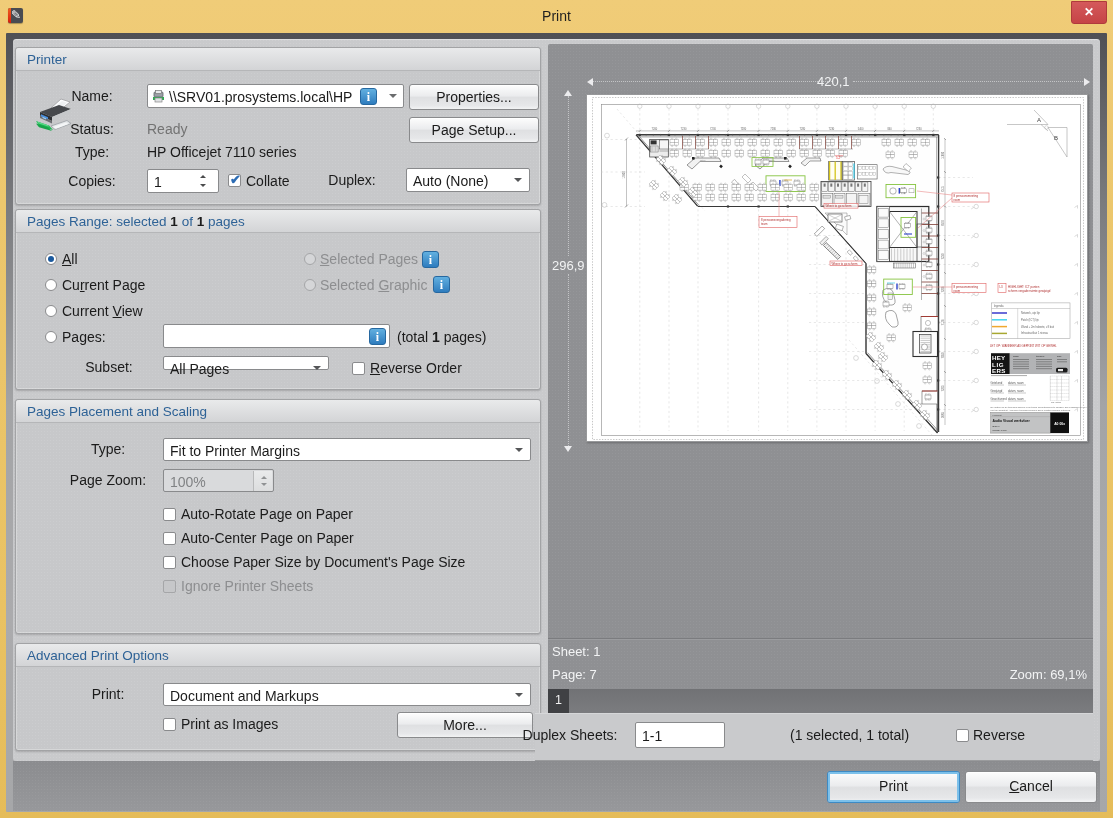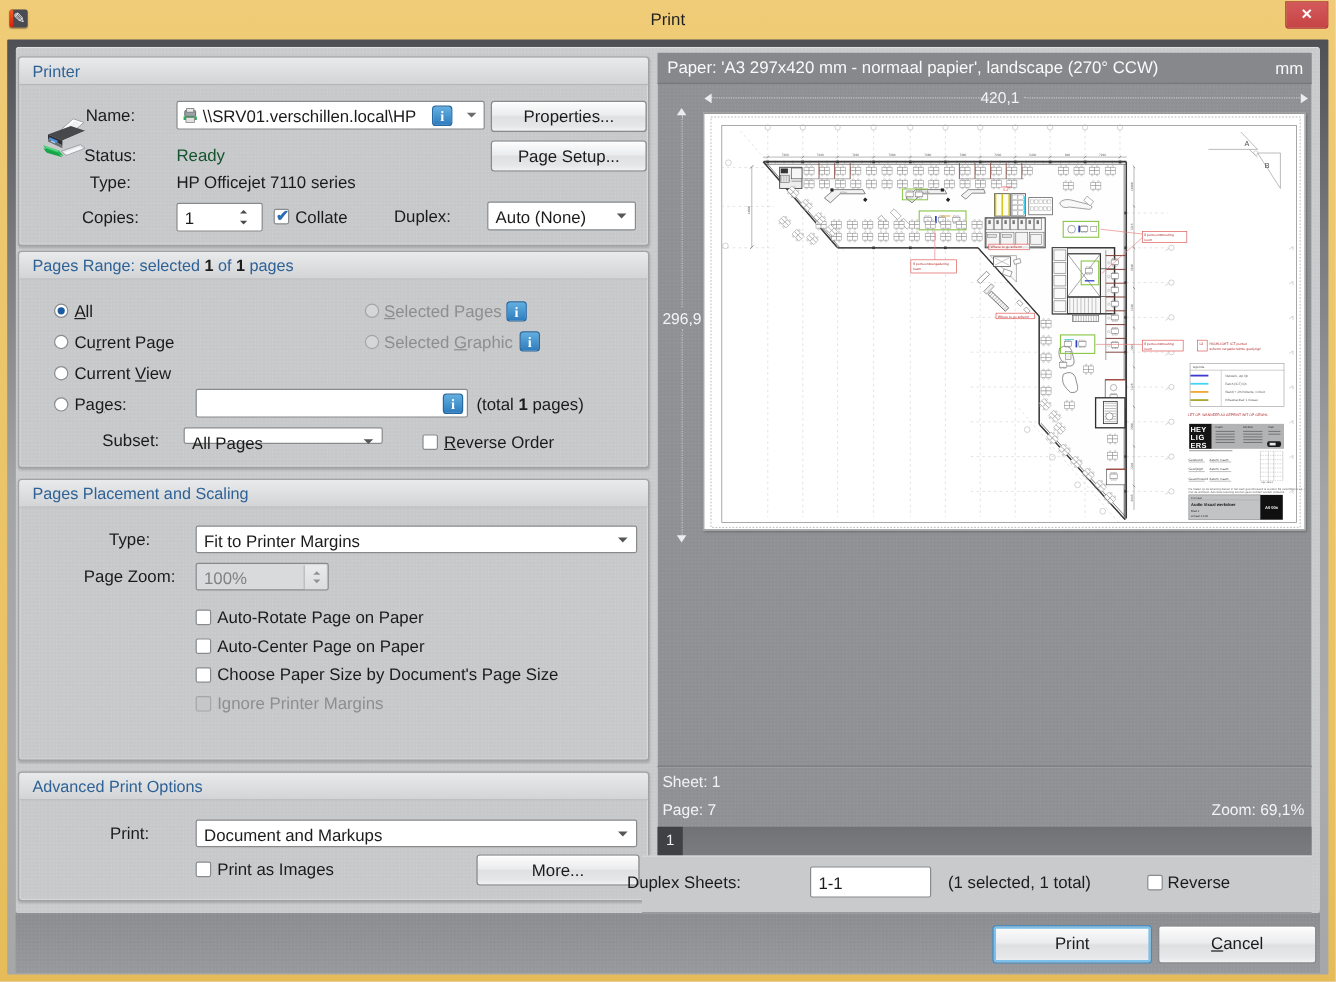--- a/index.html
+++ b/index.html
@@ -15,21 +15,21 @@
 #closebtn{position:absolute;left:1071px;top:1px;width:36px;height:23px;background:linear-gradient(#d4595b,#c64446);border:1px solid #b03a3c;border-radius:0 0 3px 3px;color:#fff;text-align:center;font-weight:bold;font-size:12px;line-height:21px}
 #winborder{position:absolute;left:6px;top:33px;width:1101px;height:779px;background:linear-gradient(#4f5055,#7a7b7e 22%,#a3a4a6 48%,#ababad 75%,#a6a7a9);border-radius:1px}
 #panel{position:absolute;left:13px;top:39px;width:1087px;height:722px;background:#c9cacc;background-image:radial-gradient(rgba(255,255,255,.10) 0.8px,transparent 1px);background-size:3px 3px;border-radius:3px;box-shadow:inset 0 1px 0 rgba(255,255,255,.4)}
 #botband{position:absolute;left:13px;top:761px;width:1087px;height:50px;background:linear-gradient(#8b8c8f,#97989b);background-image:radial-gradient(rgba(255,255,255,.05) 0.8px,transparent 1px),linear-gradient(#8b8c8f,#97989b);background-size:3px 3px,auto}
 
 .gb{position:absolute;left:14.5px;width:526px;background:#c7c8ca;background-image:radial-gradient(rgba(255,255,255,.09) 0.8px,transparent 1px);background-size:3px 3px;border:1px solid #a2a3a5;border-radius:3px;box-shadow:0 1px 2px rgba(0,0,0,.18), inset 0 0 0 1px rgba(255,255,255,.28)}
 .gbh{height:23px;background:linear-gradient(#e9eaeb,#d3d4d6);border-bottom:1px solid #b5b6b8;border-radius:3px 3px 0 0;padding:4px 0 0 11.5px;font-size:13.5px;color:#2e6296}
 .gbh b{color:#1d1d1d}
 .lbl{position:absolute;font-size:14px;line-height:15px;white-space:nowrap}
 .r{text-align:center}
-.blue{color:#14532d}
+.blue{color:#737373}
 .gray{color:#8d8e90}
 
 .btn{position:absolute;background:linear-gradient(#fdfdfd,#ebecee 45%,#dfe0e2 52%,#e6e7e9 85%,#f2f3f4);border:1px solid #898a8c;border-radius:3px;text-align:center;font-size:14px;color:#1b1b1b;box-shadow:inset 0 1px 0 #fff}
 .input,.combo,.spin{position:absolute;background:#fff;border:1px solid #898a8c;border-radius:2px;font-size:14px}
 .combo .tx,.input .tx,.spin .tx{position:absolute;left:6px;top:3.5px;white-space:nowrap}
 .carrow{position:absolute;right:7px;top:9px;width:0;height:0;border-left:4px solid transparent;border-right:4px solid transparent;border-top:4px solid #555658}
 .spinbtns{position:absolute;right:1px;top:1px;width:19px;height:21px;border-left:1px solid #b8b9ba;background:linear-gradient(#fafafa,#e8e9ea)}
 .sup{position:absolute;left:7px;top:5px;width:0;height:0;border-left:3px solid transparent;border-right:3px solid transparent;border-bottom:3.6px solid #4a4b4d}
 .sdn{position:absolute;left:7px;bottom:5px;width:0;height:0;border-left:3px solid transparent;border-right:3px solid transparent;border-top:3.6px solid #4a4b4d}
 .chk{position:absolute;width:13px;height:13px;background:#fff;border:1px solid #8a8b8d;border-radius:2px}
@@ -73,21 +73,21 @@
  <div class="gbh">Printer</div>
 </div>
 <div class="lbl r" style="left:42px;top:89px;width:100px">Name:</div>
 <div class="combo" style="left:147px;top:84px;width:257px;height:24px">
   <svg class="abs" style="left:4px;top:5px" width="14" height="14" viewBox="0 0 14 14">
       <rect x="2" y="2" width="9" height="5" rx="1" fill="#9aa0a6" stroke="#5f6469" stroke-width=".8"></rect>
       <rect x="3.5" y="0.5" width="6" height="3" fill="#e8eaec" stroke="#777" stroke-width=".7"></rect>
       <rect x="1" y="7" width="11" height="3" fill="#2da84f"></rect>
       <rect x="3" y="8" width="7" height="4" fill="#dfe1e3" stroke="#888" stroke-width=".7"></rect>
     </svg>
-  <div class="tx" style="left:21px">\\SRV01.verschillen.local\HP</div>
+  <div class="tx" style="left:21px">\\SRV01.prosystems.local\HP</div>
   <div class="info" style="right:26px;top:3px">i</div>
   <div class="carrow" style="right:6px;border-top-color:#6b6c6e"></div>
 </div>
 <div class="btn" style="left:409px;top:84px;width:130px;height:26px;line-height:24px">Properties...</div>
 <div class="btn" style="left:409px;top:117px;width:130px;height:26px;line-height:24px">Page Setup...</div>
 <div class="lbl r" style="left:42px;top:122px;width:100px">Status:</div>
 <div class="lbl blue" style="left:147px;top:122px">Ready</div>
 <div class="lbl r" style="left:42px;top:145px;width:100px">Type:</div>
 <div class="lbl" style="left:147px;top:145px">HP Officejet 7110 series</div>
 <div class="lbl r" style="left:42px;top:174px;width:100px">Copies:</div>
@@ -139,21 +139,21 @@
 <div class="lbl gray" style="left:320px;top:252px"><u>S</u>elected Pages</div>
 <div class="info" style="left:422px;top:251px">i</div>
 <div class="radio dis" style="left:304px;top:279px"></div>
 <div class="lbl gray" style="left:320px;top:278px">Selected <u>G</u>raphic</div>
 <div class="info" style="left:433px;top:276px">i</div>
 <div class="input" style="left:163px;top:324px;width:227px;height:24px">
  <div class="info" style="right:3px;top:3px">i</div>
 </div>
 <div class="lbl" style="left:397px;top:330px">(total <b>1</b> pages)</div>
 <div class="lbl r" style="left:59px;top:360px;width:100px">Subset:</div>
-<div class="combo" style="left:153px;top:356px;width:166px;height:14px">
+<div class="combo" style="left:163px;top:356px;width:166px;height:14px">
     <div class="tx">All Pages</div>
     <div class="carrow"></div>
   </div>
 <div class="chk" style="left:352px;top:362px"></div>
 <div class="lbl" style="left:370px;top:361px"><u>R</u>everse Order</div>
 
 <div class="gb" style="top:399px;height:235px">
  <div class="gbh">Pages Placement and Scaling</div>
 </div>
 <div class="lbl r" style="left:58px;top:442px;width:100px">Type:</div>
@@ -169,36 +169,35 @@
       <div class="sdn" style="border-top-color:#909294"></div>
     </div>
 </div>
 <div class="chk" style="left:163px;top:508px"></div>
 <div class="lbl" style="left:181px;top:507px">Auto-Rotate Page on Paper</div>
 <div class="chk" style="left:163px;top:532px"></div>
 <div class="lbl" style="left:181px;top:531px">Auto-Center Page on Paper</div>
 <div class="chk" style="left:163px;top:556px"></div>
 <div class="lbl" style="left:181px;top:555px">Choose Paper Size by Document's Page Size</div>
 <div class="chk dis" style="left:163px;top:580px"></div>
-<div class="lbl gray" style="left:181px;top:579px">Ignore Printer Margins</div>
+<div class="lbl gray" style="left:181px;top:579px">Ignore Printer Sheets</div>
 
 <div class="gb" style="top:643px;height:108px">
  <div class="gbh">Advanced Print Options</div>
 </div>
 <div class="lbl r" style="left:58px;top:687px;width:100px">Print:</div>
 <div class="combo" style="left:163px;top:683px;width:368px;height:23px">
     <div class="tx">Document and Markups</div>
     <div class="carrow"></div>
   </div>
 <div class="chk" style="left:163px;top:718px"></div>
 <div class="lbl" style="left:181px;top:717px">Print as Images</div>
 <div class="btn" style="left:397px;top:712px;width:136px;height:26px;line-height:24px">More...</div>
 
 <div id="preview">
- <div id="pvhead">Paper: 'A3 297x420 mm - normaal papier', landscape (270° CCW)<span class="mm">mm</span></div>
  <div class="hrule" style="left:44px;top:37px;width:240px"></div>
  <div class="hrule" style="left:305px;top:37px;width:232px"></div>
  <div class="arr" style="left:39px;top:33.5px;border-top:4px solid transparent;border-bottom:4px solid transparent;border-right:6px solid #ececee"></div>
  <div class="arr" style="left:536px;top:33.5px;border-top:4px solid transparent;border-bottom:4px solid transparent;border-left:6px solid #ececee"></div>
  <div class="wtx" style="left:269px;top:30px">420,1</div>
  <div class="vrule" style="left:19.5px;top:52px;height:160px"></div>
  <div class="vrule" style="left:19.5px;top:230px;height:172px"></div>
  <div class="arr" style="left:16px;top:46px;border-left:4px solid transparent;border-right:4px solid transparent;border-bottom:6px solid #ececee"></div>
  <div class="arr" style="left:16px;top:402px;border-left:4px solid transparent;border-right:4px solid transparent;border-top:6px solid #ececee"></div>
  <div class="wtx" style="left:4px;top:214px">296,9</div>
@@ -870,21 +869,21 @@
  <div id="pvsep"></div>
  <div class="wtx" style="left:4px;top:600px">Sheet: 1</div>
  <div class="wtx" style="left:4px;top:623px">Page: 7</div>
  <div class="wtx" style="right:6px;top:623px">Zoom: 69,1%</div>
  <div id="tabbar">
       <div id="tab1">1</div>
     </div>
 </div>
 <div id="selbar"></div>
 <div class="lbl r" style="left:470px;top:728px;width:200px">Duplex Sheets:</div>
-<div class="input" style="left:675px;top:722px;width:101px;height:26px">
+<div class="input" style="left:635px;top:722px;width:90px;height:26px">
     <div class="tx" style="top:5px">1-1</div>
   </div>
 <div class="lbl" style="left:790px;top:728px">(1 selected, 1 total)</div>
 <div class="chk" style="left:956px;top:729px"></div>
 <div class="lbl" style="left:973px;top:728px">Reverse</div>
 
 <div class="btn" id="printbtn">Print</div>
 <div class="btn" id="cancelbtn"><u>C</u>ancel</div>
 
 </body></html>

